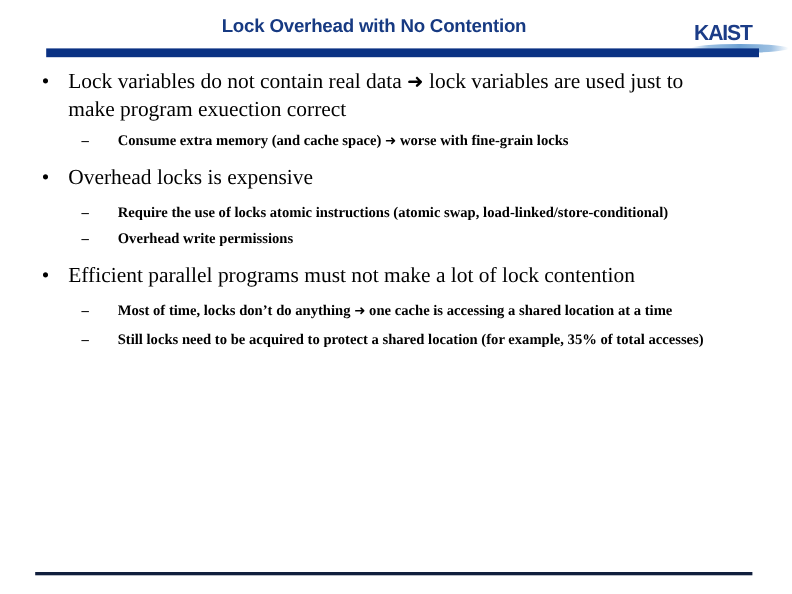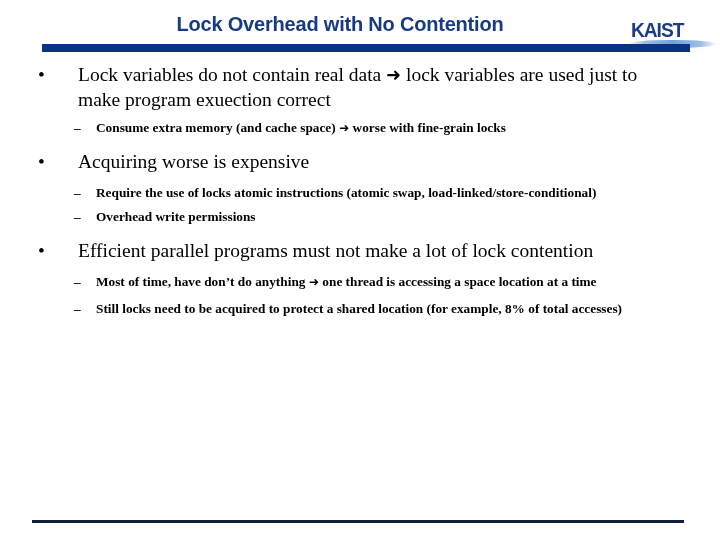--- a/index.html
+++ b/index.html
@@ -24,21 +24,21 @@
     height: 56px;
   }
   #slide-title {
     position: absolute;
     left: 40px;
     top: 9px;
     width: 600px;
     text-align: center;
     font-family: "Liberation Sans", "DejaVu Sans", sans-serif;
     font-weight: bold;
-    font-size: 20px;
+    font-size: 17px;
     line-height: 30px;
     color: #173a82;
     letter-spacing: -0.2px;
     white-space: nowrap;
   }
 
   
   #kaist-logo {
     position: absolute;
     left: 631px;
@@ -105,21 +105,20 @@
     position: absolute;
     left: 38px;
     top: 0;
     font-size: 19.5px;
     line-height: 24.5px;
     color: #000000;
   }
   .lvl1 .txt {
     display: block;
     max-width: 592px;
-    margin-left: 16px;
   }
 
   .lvl2 {
     position: relative;
     padding-left: 96px;
     font-size: 13.3px;
     line-height: 17px;
     font-weight: bold;
     color: #000000;
   }
@@ -127,20 +126,21 @@
     position: absolute;
     left: 74px;
     top: 0;
     font-size: 13.3px;
     line-height: 17px;
     font-weight: bold;
   }
   .lvl2 .txt {
     display: block;
     max-width: 580px;
+    margin-left: 11px;
   }
 
   .arrow {
     font-family: "DejaVu Sans", sans-serif;
     font-weight: bold;
     font-size: 0.92em;
   }
 
   .sp-g1     { margin-top: 7px; }
   .sp-sub1   { margin-top: 7px; }
@@ -188,21 +188,21 @@
     <div class="lvl2 sp-sub1">
       <span class="marker">–</span>
       <span class="txt"><span>Consume extra memory (and cache space) </span><span class="arrow">➜</span><span> worse with fine-grain locks</span></span>
     </div>
   </div>
 
   <div class="bullet-group">
 
     <div class="lvl1 sp-g2">
       <span class="marker">•</span>
-      <span class="txt">Acquiring worse is expensive</span>
+      <span class="txt">Overhead locks is expensive</span>
     </div>
 
     <div class="lvl2 sp-sub2a">
       <span class="marker">–</span>
       <span class="txt">Require the use of locks atomic instructions (atomic swap,  load-linked/store-conditional)</span>
     </div>
 
     <div class="lvl2 sp-sub2b">
       <span class="marker">–</span>
       <span class="txt">Overhead write permissions</span>
@@ -211,24 +211,24 @@
 
   <div class="bullet-group">
 
     <div class="lvl1 sp-g3">
       <span class="marker">•</span>
       <span class="txt">Efficient parallel programs must not make a lot of lock contention</span>
     </div>
 
     <div class="lvl2 sp-sub3a">
       <span class="marker">–</span>
-      <span class="txt"><span>Most of time, have don’t do anything </span><span class="arrow">➜</span><span> one thread is accessing a space location at a time</span></span>
+      <span class="txt"><span>Most of time, locks don’t do anything </span><span class="arrow">➜</span><span> one cache is accessing a shared location at a time</span></span>
     </div>
 
     <div class="lvl2 sp-sub3b">
       <span class="marker">–</span>
-      <span class="txt">Still locks need to be acquired to protect a shared location (for example, 8% of total accesses)</span>
+      <span class="txt">Still locks need to be acquired to protect a shared location (for example, 35% of total accesses)</span>
     </div>
   </div>
 
 </div>
 
 <div id="bottom-rule"></div>
 
 </body></html>

